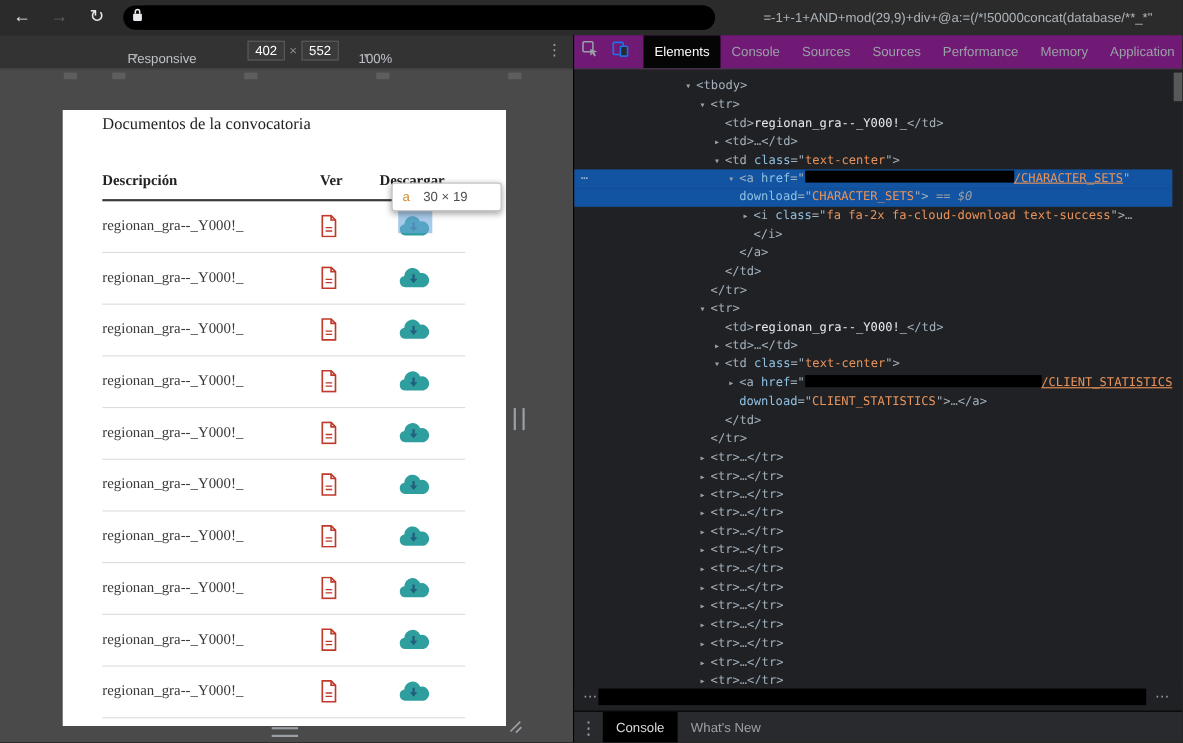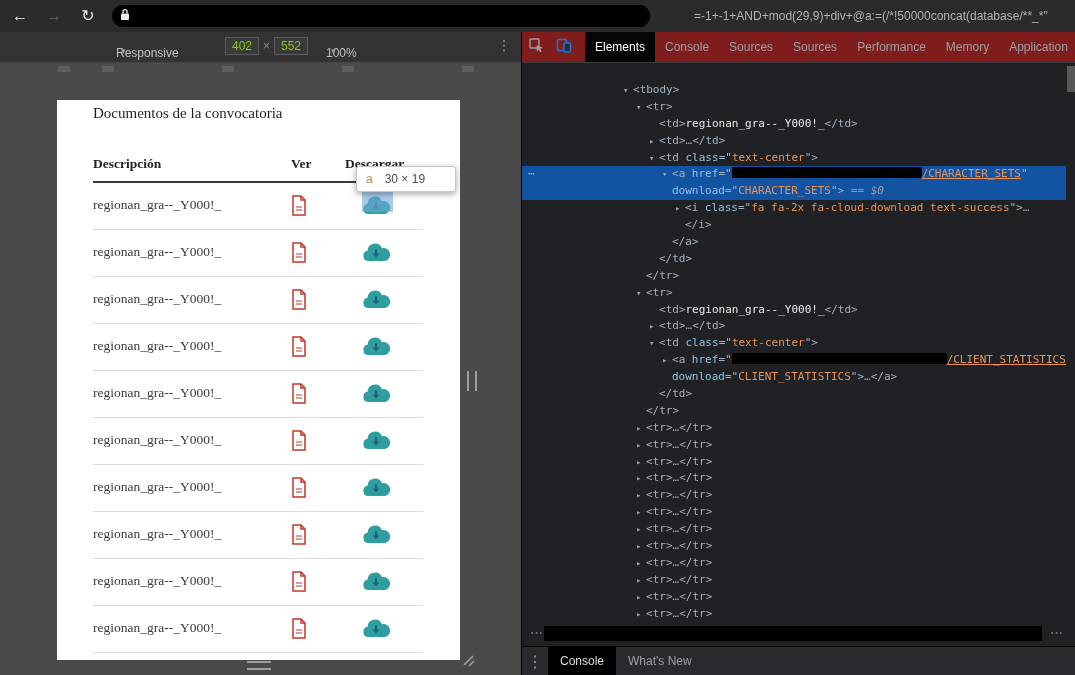--- a/index.html
+++ b/index.html
@@ -12,21 +12,21 @@
           font-size:16px;color:#e8eaed;cursor:pointer;}
   .navbtn.dim{color:#5f6368;}
   .urlpill{position:absolute;left:112px;top:5px;width:538px;height:22px;background:#000;
            border-radius:11px;display:flex;align-items:center;padding-left:8px;box-sizing:border-box;}
   .urltail{position:absolute;left:658px;top:9px;font-size:12px;color:#adb4ba;white-space:nowrap;margin-left:36px;}
   
   .devtb{position:absolute;left:0;top:32px;width:521px;height:30px;background:#333;
          border-bottom:1px solid #454545;color:#bdc1c6;font-size:12px;}
   .devtb span{position:absolute;top:7px;}
   .dim-input{position:absolute;top:5px;width:32px;height:16px;background:#3a3a3a;border:1px solid#5c5c5c;
-             color:#84cc16;font-size:12px;text-align:center;font-family:"Liberation Sans",sans-serif;padding:0;}
+             color:#ffffff;font-size:12px;text-align:center;font-family:"Liberation Sans",sans-serif;padding:0;}
   .caret{font-size:9px;color:#9aa0a6;margin-left:5px;}
   
   .canvas{position:absolute;left:0;top:63px;width:521px;height:612px;background:#4a4a4a;}
   .tick{position:absolute;top:3px;width:12px;height:6px;background:#5e5e5e;}
   .page{position:absolute;left:57px;top:37px;width:403px;height:560px;background:#fff;overflow:hidden;
         font-family:"Liberation Serif",serif;color:#333;}
   .ptitle{position:absolute;left:36px;top:5px;font-size:15px;color:#1f1f1f;text-align:center;}
   .phead{position:absolute;top:56px;font-weight:bold;font-size:13.5px;color:#222;}
   .headline{position:absolute;left:36px;top:81px;width:330px;height:2px;background:#3b3b3b;}
   .prows{position:absolute;left:36px;top:83px;width:330px;}
@@ -42,27 +42,27 @@
   .tt-tag{color:#cf8a2d;}
   .tt-size{color:#4d4d4d;}
   .vhandle{position:absolute;left:467px;top:308px;width:6px;height:20px;
            border-left:2px solid #9aa0a6;border-right:2px solid #9aa0a6;cursor:ew-resize;}
   .hhandle{position:absolute;left:247px;top:598px;width:24px;height:5px;
            border-top:2px solid #9aa0a6;border-bottom:2px solid #9aa0a6;cursor:ns-resize;}
   .chandle{position:absolute;left:461px;top:590px;cursor:nwse-resize;}
   
   .devtools{position:absolute;left:521px;top:32px;width:554px;height:643px;background:#202124;
             border-left:1px solid #000;}
-  .dtabbar{position:absolute;left:0;top:0;width:554px;height:30px;background:#7f1d1d;
+  .dtabbar{position:absolute;left:0;top:0;width:554px;height:30px;background:#701a75;
            border-bottom:1px solid #3c3c3c;display:flex;align-items:stretch;overflow:hidden;white-space:nowrap;}
   .toolicon{width:28px;height:30px;display:flex;align-items:center;justify-content:center;cursor:pointer;flex:0 0 auto;}
   .tooldiv{width:1px;background:#3c3c3c;margin:6px 3px;flex:0 0 auto;}
   .dtab{padding:0 10px;line-height:30px;font-size:12px;color:#9aa0a6;cursor:pointer;flex:0 0 auto;}
   .dtab.sel{background:#050505;color:#fff;}
-  .tree{position:absolute;left:0;top:30px;width:544px;height:560px;overflow:hidden;padding-top:20px;
+  .tree{position:absolute;left:0;top:30px;width:544px;height:560px;overflow:hidden;padding-top:8px;
         font-family:"DejaVu Sans Mono",monospace;font-size:11px;color:#dfe1e5;}
   .tl{position:relative;height:16.9px;line-height:16.9px;white-space:nowrap;cursor:pointer;}
   .tl.sel{background:#1254a2;}
   .arr{display:inline-block;width:10px;font-size:9px;color:#9aa0a6;}
   .ldots{position:absolute;left:6px;color:#9fb6d4;letter-spacing:1px;}
   .tk-p{color:#a3b1bd;} .tk-t{color:#a3b1bd;} .tk-a{color:#8fc1e3;}
   .tk-s{color:#e8935a;} .tk-l{color:#e8935a;text-decoration:underline;}
   .tk-x{color:#e8eaed;} .tk-e{color:#9aa0a6;}
   .tk-m{color:#9aa0a6;font-style:italic;}
   .redact{display:inline-block;height:11px;background:#000;vertical-align:-1px;}

